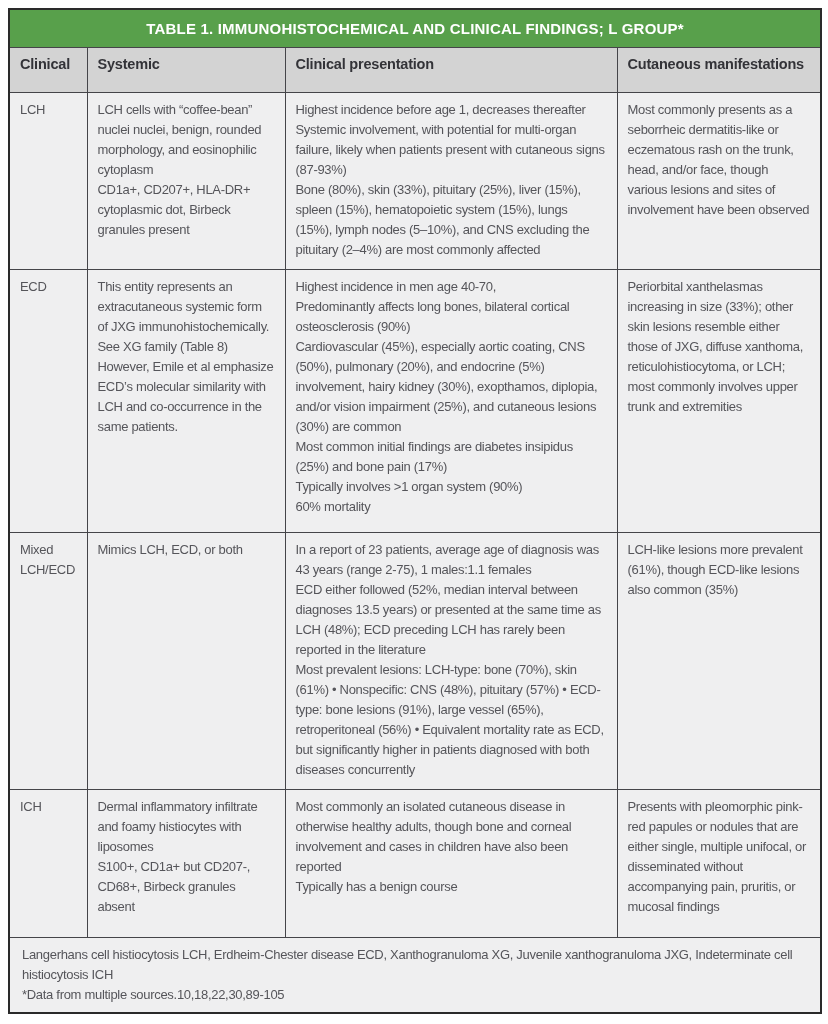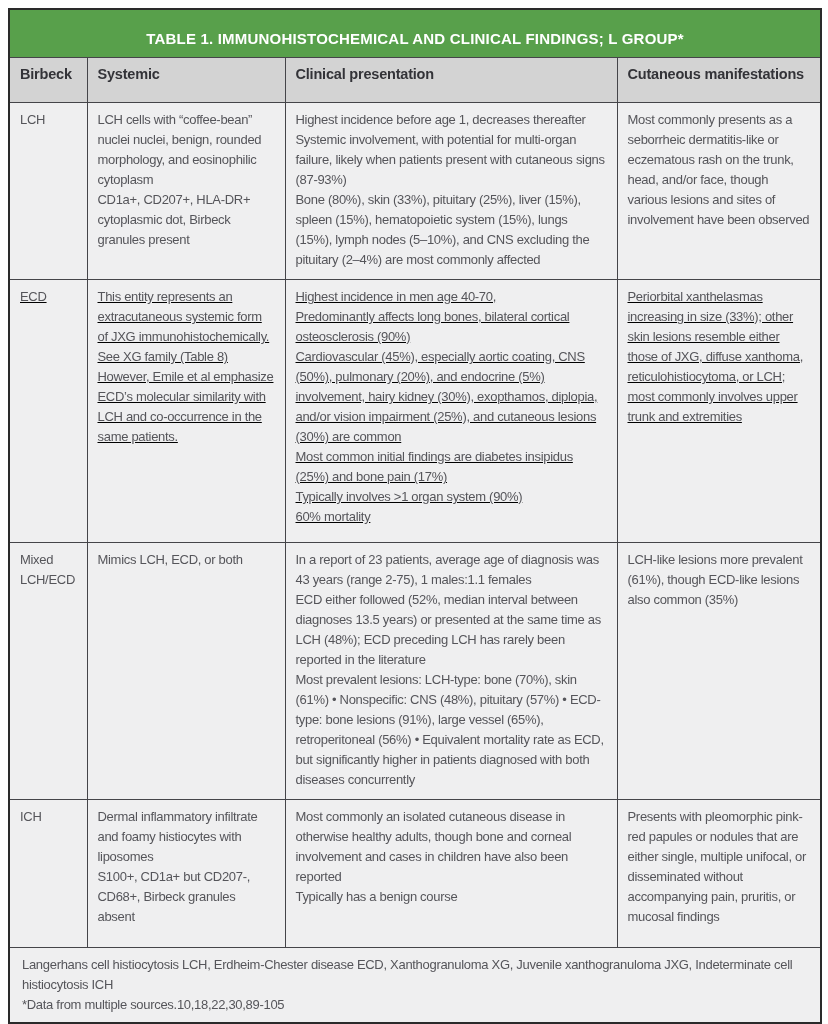--- a/index.html
+++ b/index.html
@@ -27,21 +27,21 @@
   }
   tr.title-row th {
     background: #58a04b;
     color: #ffffff;
     height: 37px;
     text-align: center;
     vertical-align: middle;
     font-size: 15px;
     font-weight: bold;
     letter-spacing: 0.2px;
-    padding: 20px 6px 10px 6px;
+    padding: 10px 6px 10px 6px;
     margin-top: 9px;
   }
   tr.colhead-row th {
     background: #d3d3d3;
     color: #333338;
     text-align: left;
     font-size: 14.5px;
     font-weight: bold;
     height: 45px;
     padding: 8px 10px;
@@ -51,21 +51,21 @@
     background: #efeff0;
     color: #55555a;
     font-size: 13px;
     line-height: 20px;
     letter-spacing: -0.3px;
     padding: 7px 10px;
     white-space: pre-line;
     margin-top: 36px;
   }
   tr.row-lch   { height: 177px; }
-  tr.row-ecd   { height: 263px; text-decoration: underline; }
+  tr.row-ecd   { height: 263px; }
   tr.row-mixed { height: 257px; }
   tr.row-ich   { height: 148px; }
   tr.footer-row { height: 63px; }
   tr.footer-row td {
     white-space: normal;
     padding: 7px 12px;
   }
   tr.footer-row .footnote {
     white-space: pre-line;
   }
@@ -79,21 +79,21 @@
       <col style="width:78px">
       <col style="width:198px">
       <col style="width:332px">
       <col style="width:204px">
     </colgroup>
     <thead>
       <tr class="title-row">
         <th colspan="4">TABLE 1. IMMUNOHISTOCHEMICAL AND CLINICAL FINDINGS; L GROUP*</th>
       </tr>
       <tr class="colhead-row">
-        <th>Birbeck</th>
+        <th>Clinical</th>
         <th>Systemic</th>
         <th>Clinical presentation</th>
         <th>Cutaneous manifestations</th>
       </tr>
     </thead>
     <tbody>
       <tr class="row-lch">
         <td>LCH</td>
         <td>LCH cells with “coffee-bean” nuclei nuclei, benign, rounded morphology, and eosinophilic cytoplasm
 CD1a+, CD207+, HLA-DR+ cytoplasmic dot, Birbeck granules present</td>

